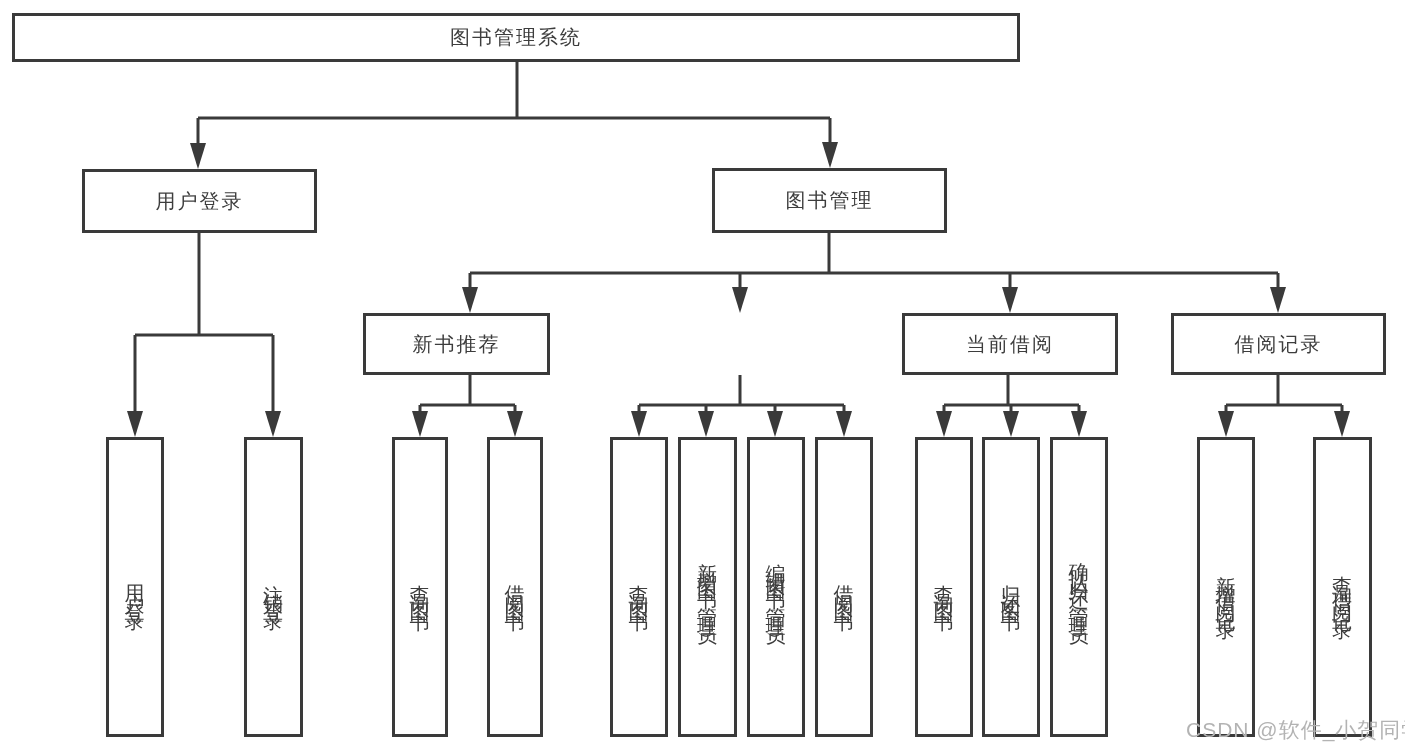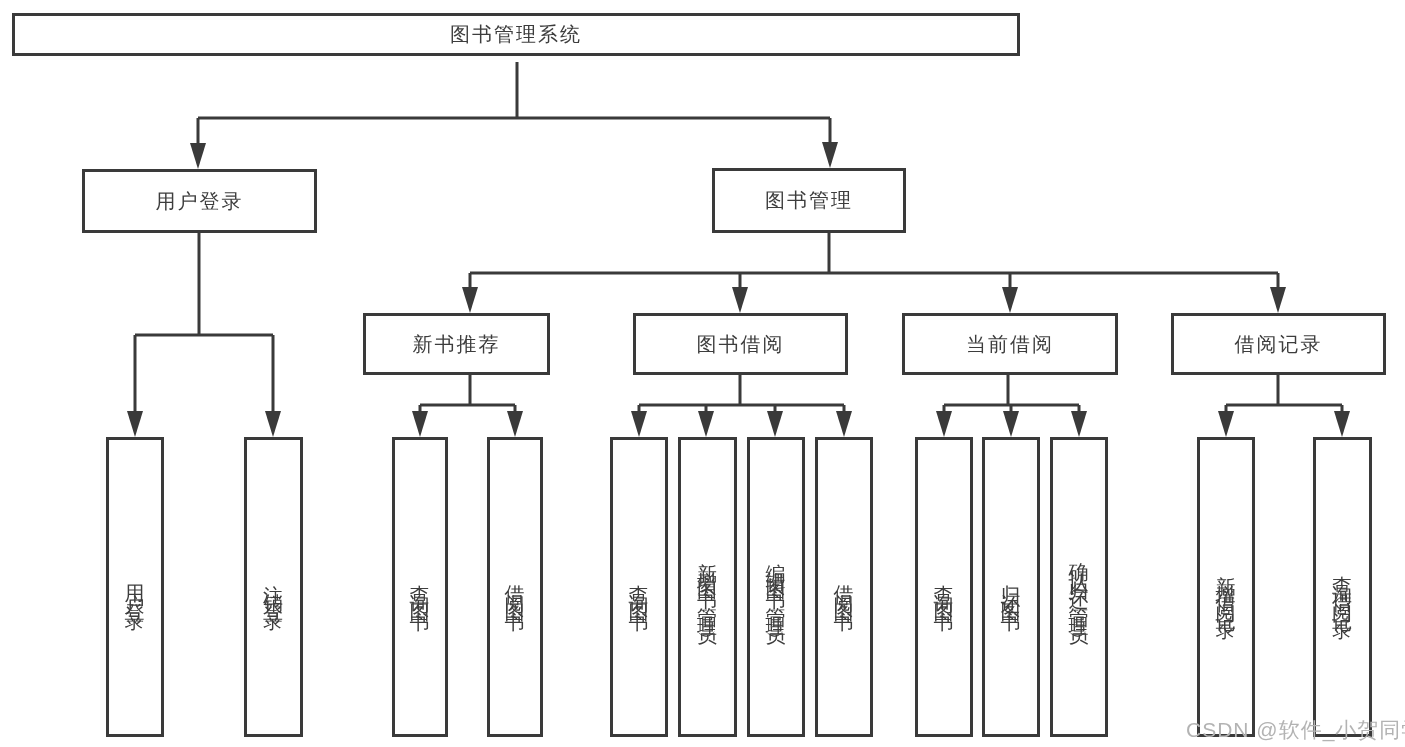--- a/index.html
+++ b/index.html
@@ -86,36 +86,33 @@
 
       <polygon points="936,411 952,411 944,437"></polygon>
       <polygon points="1003,411 1019,411 1011,437"></polygon>
       <polygon points="1071,411 1087,411 1079,437"></polygon>
 
       <polygon points="1218,411 1234,411 1226,437"></polygon>
       <polygon points="1334,411 1350,411 1342,437"></polygon>
     </g>
   </svg>
 
-  <div class="node" style="left:12px;top:13px;width:1008px;height:43px;">
+  <div class="node" style="left:12px;top:13px;width:1008px;height:49px;">
     <span>图书管理系统</span>
   </div>
 
   <div class="node" style="left:82px;top:169px;width:235px;height:64px;">
     <span>用户登录</span>
   </div>
-  <div class="node" style="left:712px;top:168px;width:194px;height:65px;">
+  <div class="node" style="left:712px;top:168px;width:235px;height:65px;">
     <span>图书管理</span>
   </div>
 
   <div class="node" style="left:363px;top:313px;width:187px;height:62px;">
     <span>新书推荐</span>
-  </div>
-  <div class="node" style="left:633px;top:313px;width:215px;height:62px;">
-    <span>图书借阅</span>
   </div>
   <div class="node" style="left:902px;top:313px;width:216px;height:62px;">
     <span>当前借阅</span>
   </div>
   <div class="node" style="left:1171px;top:313px;width:215px;height:62px;">
     <span>借阅记录</span>
   </div>
 
   <div class="node leaf" style="left:106px;top:437px;width:58px;height:300px;">
     <span class="v-label">用户登录</span>

